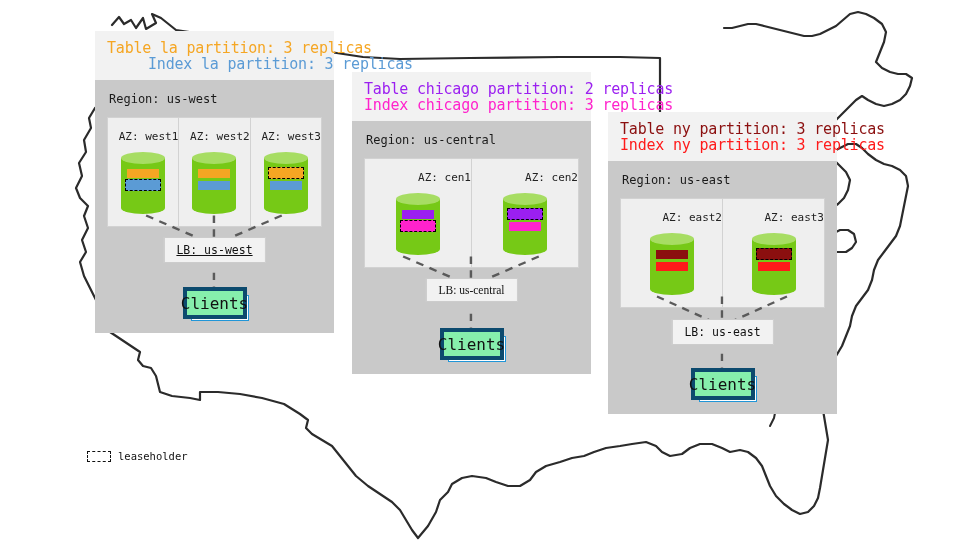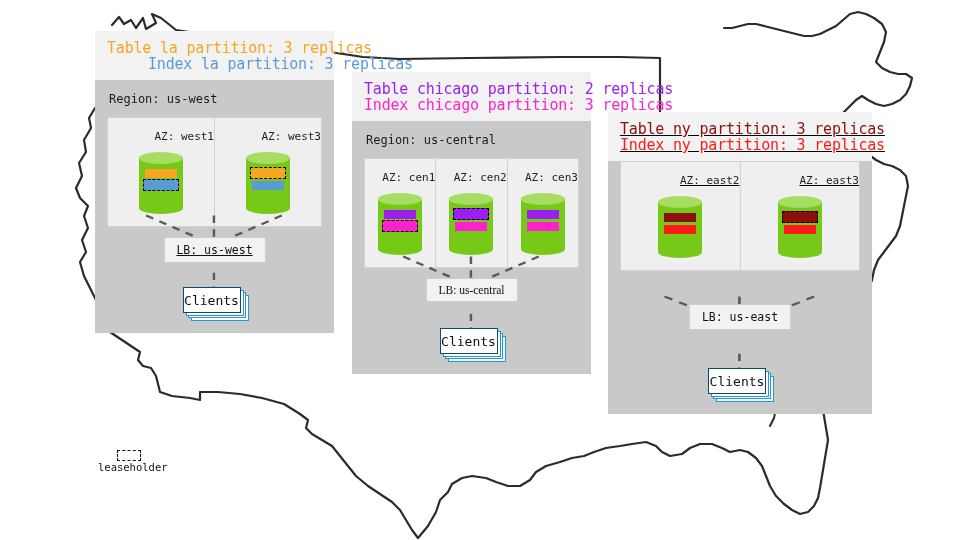--- a/index.html
+++ b/index.html
@@ -103,22 +103,22 @@
     left:50%;
     transform:translateX(-50%);
   }
   .clients-stack{position:relative;width:64px;height:32px;}
   .clients-shadow{
     position:absolute;background:#ffffff;border:1.4px solid #2196d8;
     width:56px;height:24px;
   }
   .clients-front{
     position:absolute;left:0;top:0;width:56px;height:24px;
-    background:#ffffff;border:1px solid #0c4a6e;
-    font-size:13px;color:#111;
+    background:#86efac;border:4px solid #0c4a6e;
+    font-size:16px;color:#111;
     display:flex;align-items:center;justify-content:center;
     white-space:pre;
   }
 
   
   #legend{
     position:absolute;
     display:flex;align-items:center;
     font-size:10.5px;
     font-family:"DejaVu Sans Mono","Liberation Mono",monospace;
@@ -190,20 +190,30 @@
           <span class="az-label">AZ: west1</span>
           <div class="cyl">
             <div class="cyl-bot"></div>
             <div class="cyl-body"></div>
             <div class="cyl-top"></div>
             <div class="band b1" style="background: rgb(245, 166, 35);"></div>
             <div class="band b2 lease" style="background: rgb(91, 155, 213);"></div>
           </div>
         </div>
         <div class="az">
+          <span class="az-label">AZ: west2</span>
+          <div class="cyl">
+            <div class="cyl-bot"></div>
+            <div class="cyl-body"></div>
+            <div class="cyl-top"></div>
+            <div class="band b1" style="background: rgb(245, 166, 35);"></div>
+            <div class="band b2" style="background: rgb(91, 155, 213);"></div>
+          </div>
+        </div>
+        <div class="az">
           <span class="az-label">AZ: west3</span>
           <div class="cyl">
             <div class="cyl-bot"></div>
             <div class="cyl-body"></div>
             <div class="cyl-top"></div>
             <div class="band b1 lease" style="background: rgb(245, 166, 35);"></div>
             <div class="band b2" style="background: rgb(91, 155, 213);"></div>
           </div>
         </div>
       </div>
@@ -253,30 +263,20 @@
         <div class="az">
           <span class="az-label">AZ: cen2</span>
           <div class="cyl">
             <div class="cyl-bot"></div>
             <div class="cyl-body"></div>
             <div class="cyl-top"></div>
             <div class="band b1 lease" style="background: rgb(155, 31, 240);"></div>
             <div class="band b2" style="background: rgb(255, 34, 204);"></div>
           </div>
         </div>
-        <div class="az">
-          <span class="az-label">AZ: cen3</span>
-          <div class="cyl">
-            <div class="cyl-bot"></div>
-            <div class="cyl-body"></div>
-            <div class="cyl-top"></div>
-            <div class="band b1" style="background: rgb(155, 31, 240);"></div>
-            <div class="band b2" style="background: rgb(255, 34, 204);"></div>
-          </div>
-        </div>
       </div>
 
       <svg class="conn" viewBox="0 0 215 239" preserveAspectRatio="none">
         <g stroke="#5a5a5a" stroke-width="2.2" fill="none" stroke-dasharray="7,6" stroke-linecap="butt">
           <path d="M46,128 L101,153"></path>
           <path d="M107,128 L107,150"></path>
           <path d="M168,128 L113,153"></path>
           <path d="M107,182 L107,204"></path>
         </g>
         <path d="M107,158 L103,150 L111,150 Z" fill="#5a5a5a"></path>
@@ -289,26 +289,27 @@
         <div class="clients-stack">
           <div class="clients-shadow" style="left:8px;top:8px;"></div>
           <div class="clients-shadow" style="left:5px;top:5px;"></div>
           <div class="clients-shadow" style="left:3px;top:3px;"></div>
           <div class="clients-front">Clients</div>
         </div>
       </div>
     </div>
   </div>
 
-  <div class="region" id="region-2" style="left:608px;top:112px;width:264px;text-decoration:underline;">
+  <div class="region" id="region-2" style="left:608px;top:112px;width:229px;">
     <div class="partition-head">
       <div class="partition-line" style="color: rgb(139, 15, 15);">Table ny partition: 3 replicas</div>
       <div class="partition-line" style="color: rgb(255, 26, 26);">Index ny partition: 3 replicas</div>
     </div>
     <div class="region-body" style="height:239px;">
+      <div class="region-title">Region: us-east</div>
       <div class="az-row">
         <div class="az">
           <span class="az-label">AZ: east2</span>
           <div class="cyl">
             <div class="cyl-bot"></div>
             <div class="cyl-body"></div>
             <div class="cyl-top"></div>
             <div class="band b1" style="background: rgb(139, 15, 15);"></div>
             <div class="band b2" style="background: rgb(255, 26, 26);"></div>
           </div>
@@ -329,31 +330,31 @@
         <g stroke="#5a5a5a" stroke-width="2.2" fill="none" stroke-dasharray="7,6" stroke-linecap="butt">
           <path d="M46,128 L101,153"></path>
           <path d="M107,128 L107,150"></path>
           <path d="M168,128 L113,153"></path>
           <path d="M107,182 L107,204"></path>
         </g>
         <path d="M107,158 L103,150 L111,150 Z" fill="#5a5a5a"></path>
         <path d="M107,210 L103,202 L111,202 Z" fill="#5a5a5a"></path>
       </svg>
 
-      <div class="lb" style="top:143px;">LB: us-east</div>
+      <div class="lb" style="top:158px;">LB: us-east</div>
 
       <div class="clients-wrap" style="top:207px;">
         <div class="clients-stack">
           <div class="clients-shadow" style="left:8px;top:8px;"></div>
           <div class="clients-shadow" style="left:5px;top:5px;"></div>
           <div class="clients-shadow" style="left:3px;top:3px;"></div>
           <div class="clients-front">Clients</div>
         </div>
       </div>
     </div>
   </div>
 
-  <div id="legend" style="left:98px;top:450px;flex-direction:column;">
+  <div id="legend" style="left:87px;top:450px;">
     <span class="swatch"></span>
     <span>leaseholder</span>
   </div>
 
 </div>
 
 </body></html>

